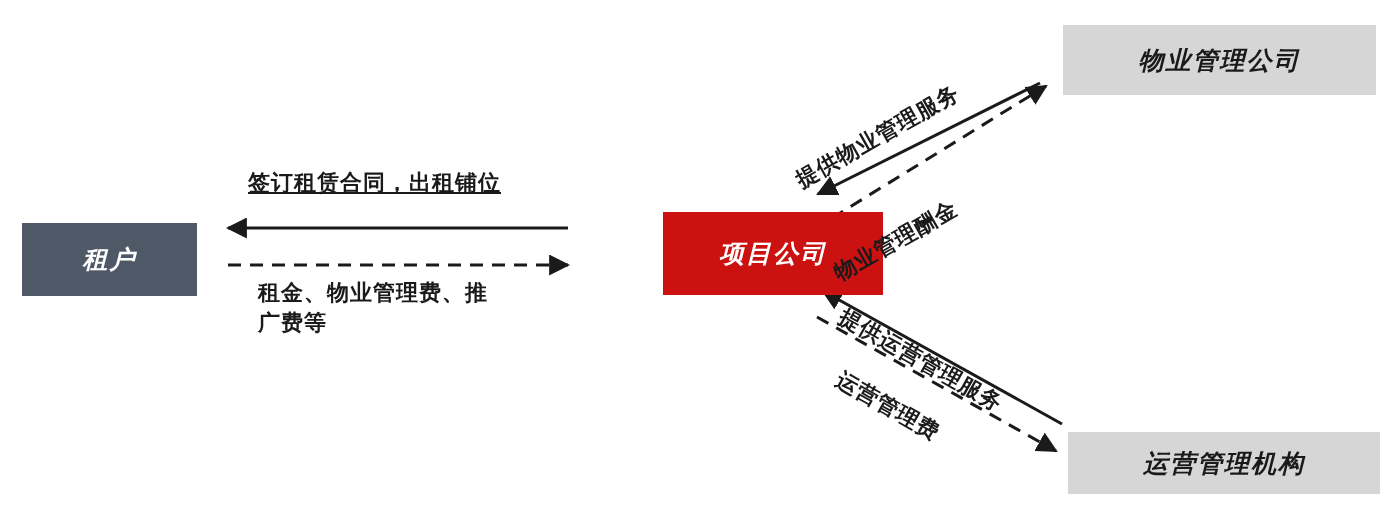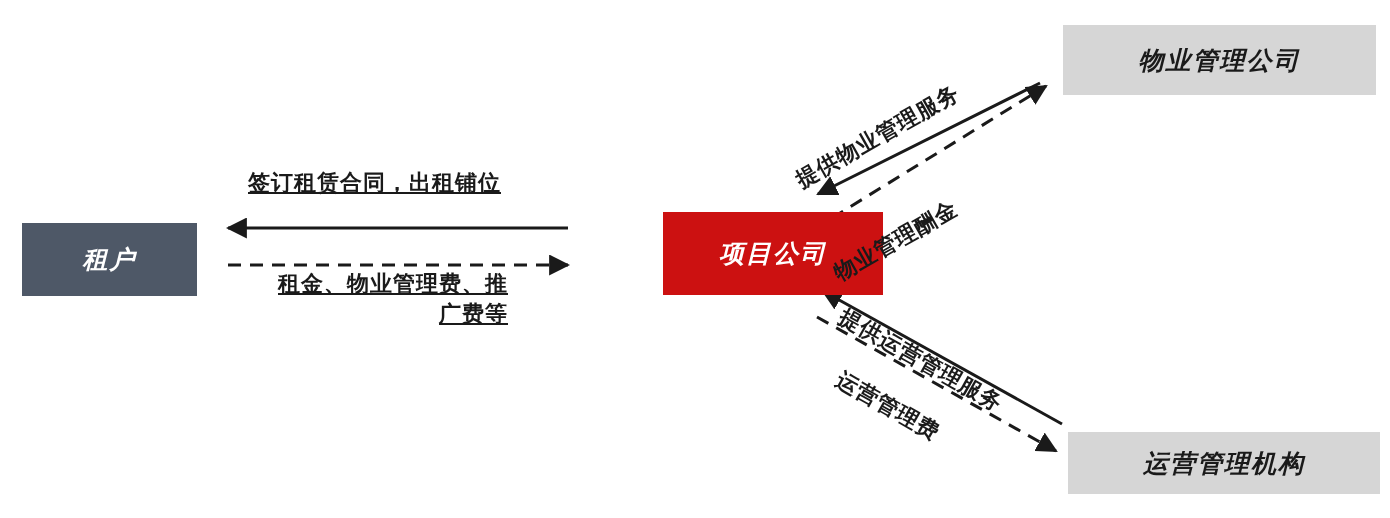--- a/index.html
+++ b/index.html
@@ -82,25 +82,24 @@
     font-weight: 600;
     line-height: 1.35;
   }
   .lbl-lease {
     left: 248px;
     top: 168px;
     text-decoration: underline;
   }
   .lbl-rent {
     left: 258px;
-    top: 269px;
-    text-align: right;
+    top: 278px;
+    text-align: left;
     white-space: normal;
     width: 250px;
-    text-decoration: underline;
   }
   .lbl-pm-service {
     left: 805px;
     top: 165px;
     transform: rotate(-29.5deg);
     transform-origin: left bottom;
   }
   .lbl-pm-fee {
     left: 843px;
     top: 258px;

